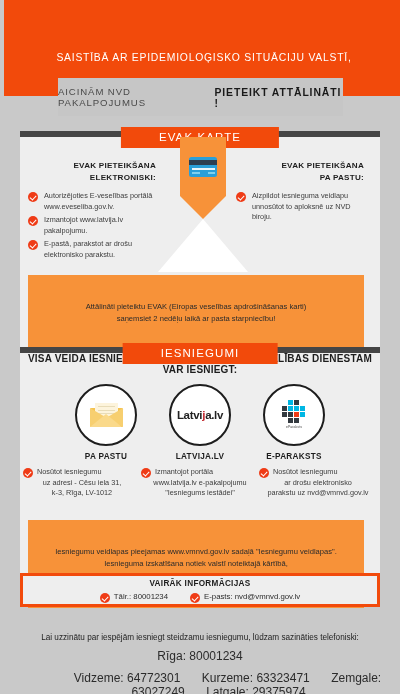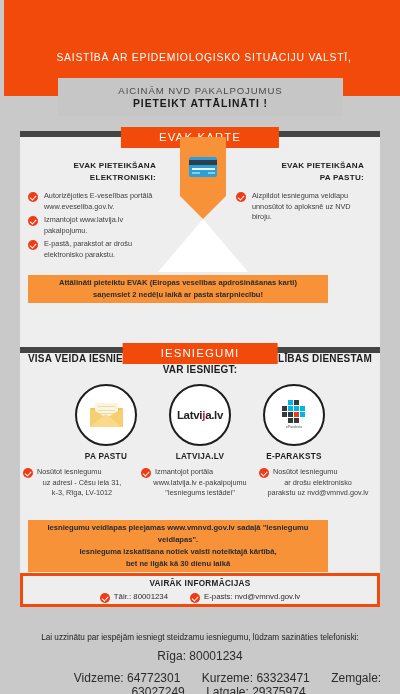--- a/index.html
+++ b/index.html
@@ -18,21 +18,21 @@
   }
   .header-title {
     position: absolute; left: 0; top: 52px; width: 400px;
     text-align: center; color: #ffffff;
     font-size: 10.4px; font-weight: 400; letter-spacing: 0.75px;
     white-space: nowrap;
   }
   .header-graybox {
     position: absolute; left: 58px; top: 78px; width: 285px; height: 38px;
     background: #c6c6c6;
-    display: flex; flex-direction: column; align-items: center; justify-content: center;
+    display: flex; align-items: center; justify-content: center;
   }
   .header-sub1 {
     color: #4a4a4a; font-size: 9.6px; font-weight: 400; letter-spacing: 0.9px;
   }
   .header-sub2 {
     color: #1a1a1a; font-size: 10.4px; font-weight: 700; letter-spacing: 0.9px;
     margin-top: 2px;
   }
 
   
@@ -97,25 +97,24 @@
   .card-line2 { position: absolute; left: 2.5px; top: 14.6px; width: 8px; height: 2.6px; background: #7fd0ee; }
   .card-line3 { position: absolute; left: 19px; top: 14.6px; width: 6.5px; height: 2.6px; background: #7fd0ee; }
   .vcone {
     position: absolute; left: 138px; top: 82px; width: 90px; height: 53px;
     background: #ffffff;
     clip-path: polygon(50% 0, 100% 100%, 0 100%);
   }
 
   
   .note-box {
-    position: absolute; left: 8px; width: 300px;
+    position: absolute; left: 8px; width: 336px;
     background: #f79239; color: #2b2b2b;
     font-size: 7.6px; line-height: 12px; text-align: center;
-    padding: 2px 10px;
-    font-weight: bold;
+    padding: 26px 10px;
   }
   .note-1 { top: 144px; }
 
   
   .ies-sub {
     text-align: center; font-size: 10px; font-weight: 700;
     color: #1d1d1d; letter-spacing: 0.2px; margin-top: 0;
   }
   .circles { position: relative; width: 360px; height: 78px; margin-top: 9px; }
   .circle {

